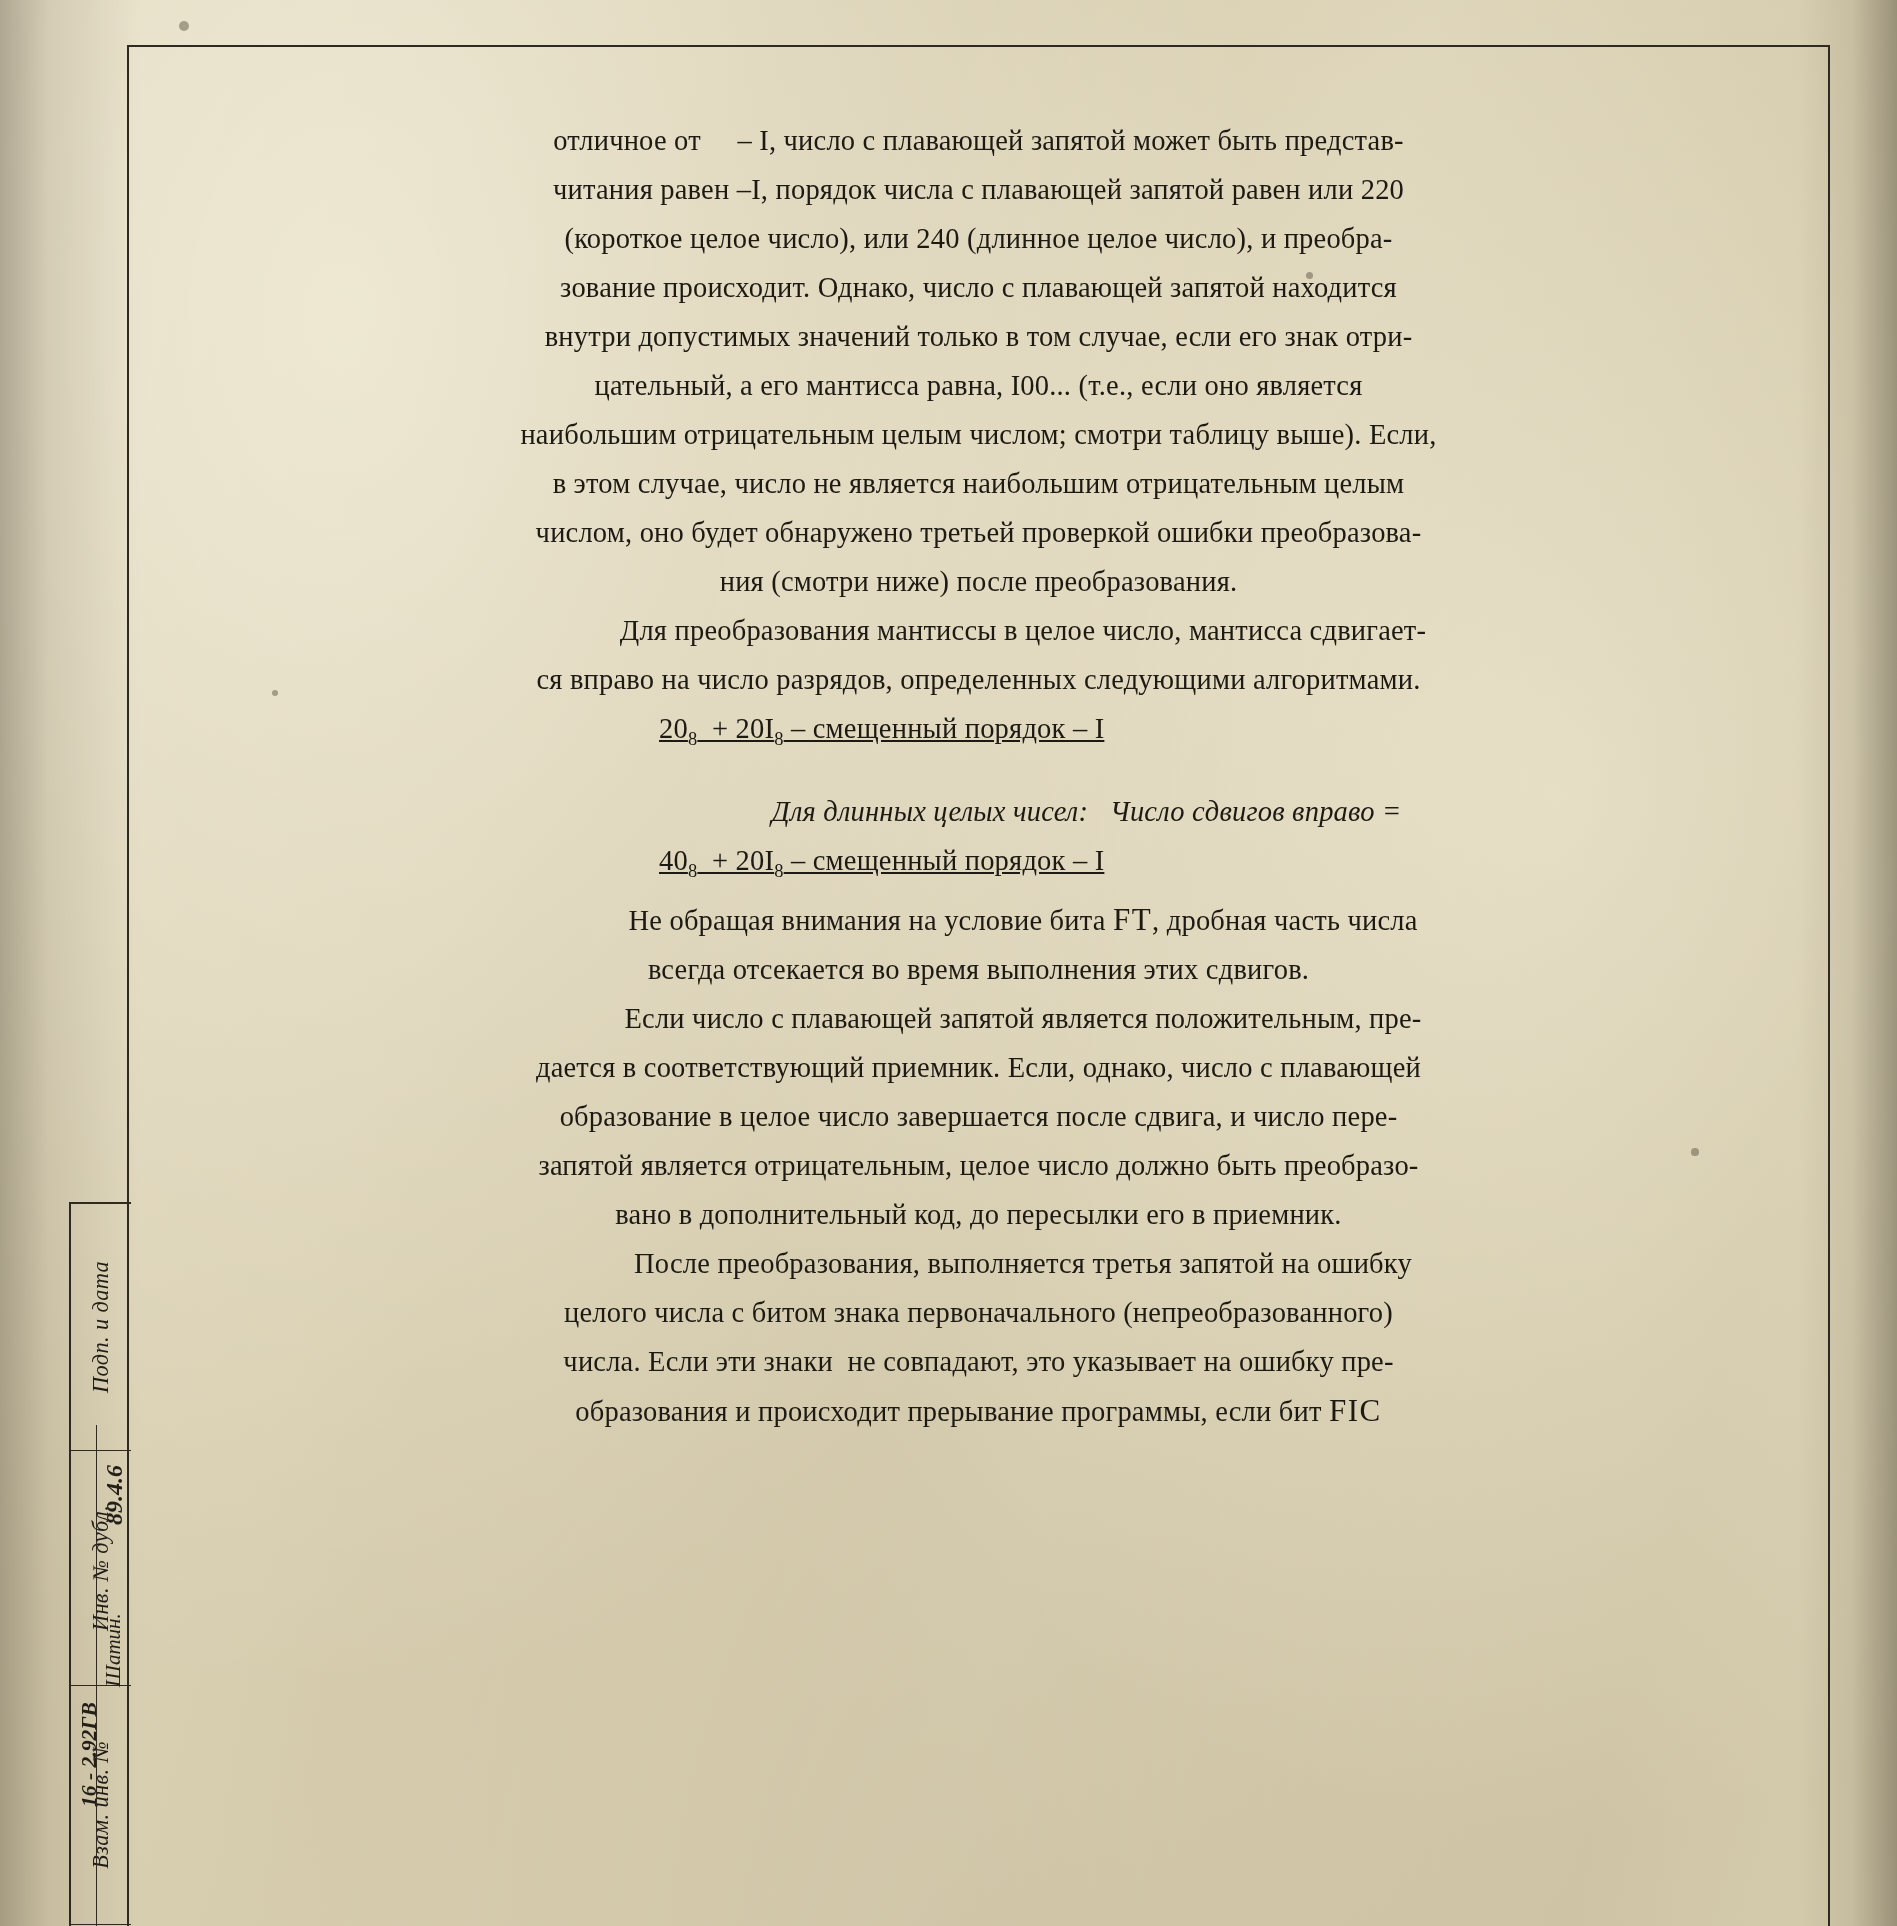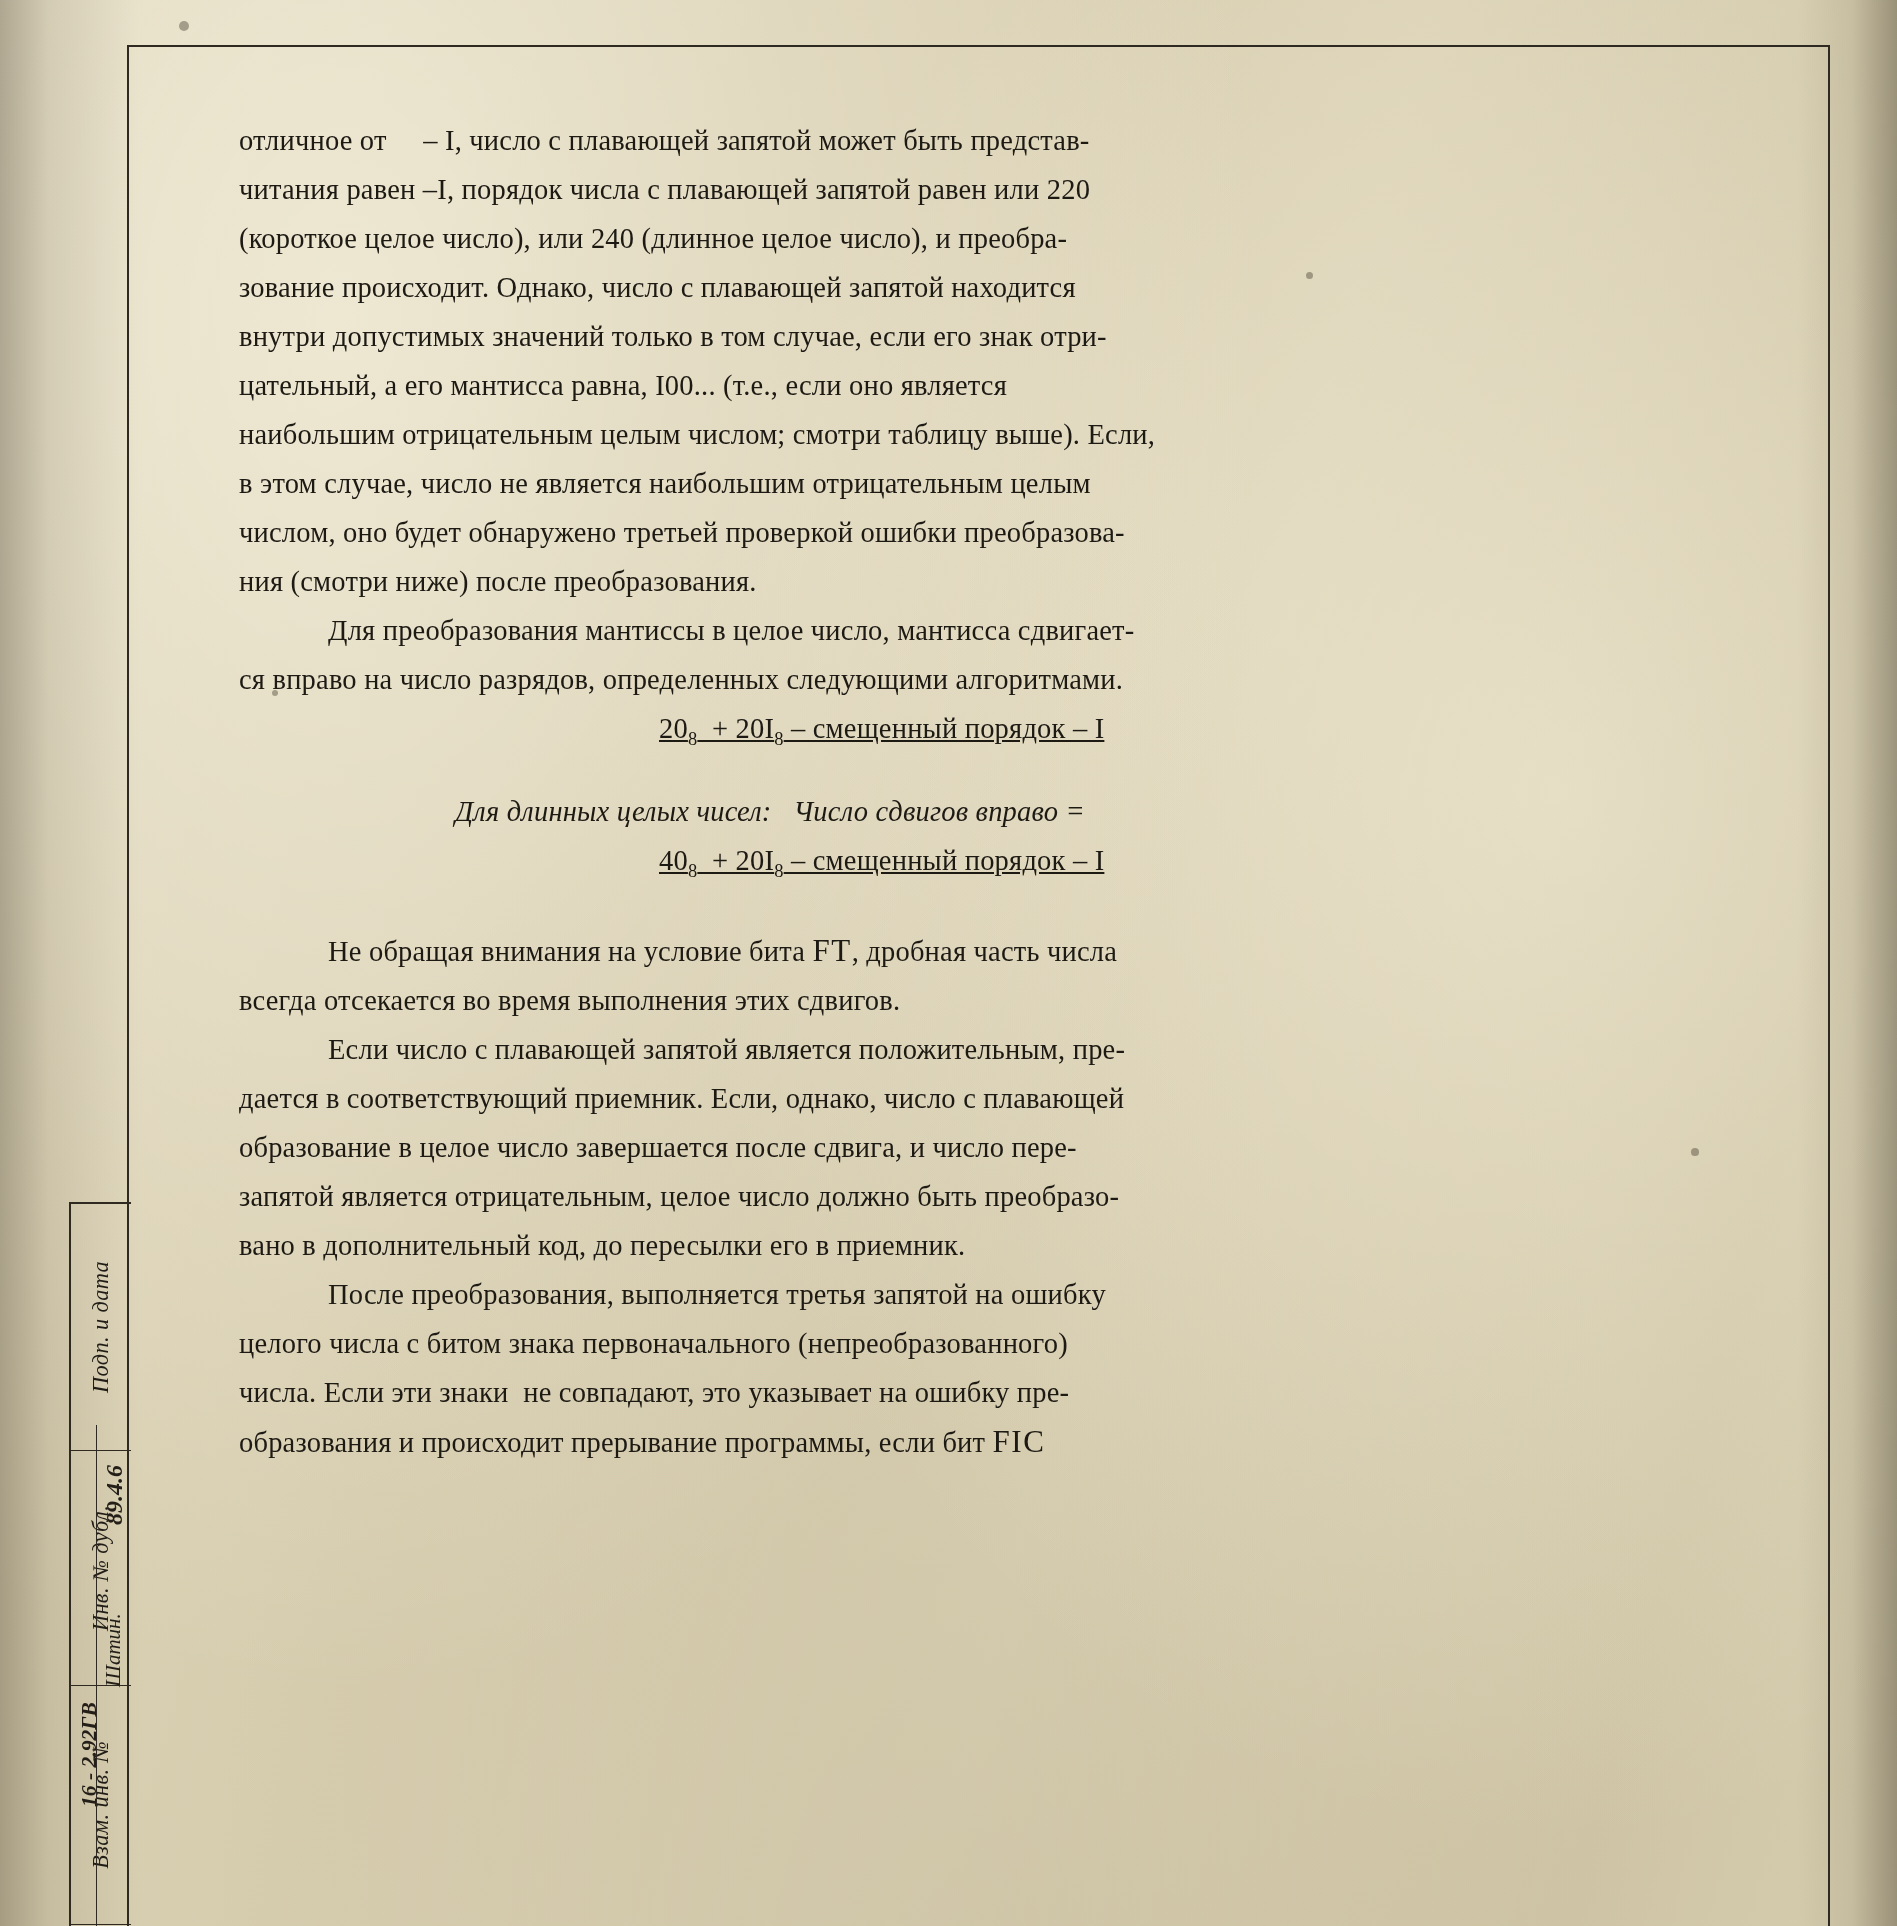--- a/index.html
+++ b/index.html
@@ -115,20 +115,21 @@
     top: 116px;
     width: 1479px;
   }
   .line {
     font-family: "Liberation Serif", serif;
     font-size: 28.5px;
     line-height: 49px;
     color: #1d1a14;
     letter-spacing: 0.2px;
     white-space: pre;
+    text-align: center;
   }
   .line.indent { text-indent: 89px; }
   .line.center-eq {
     text-align: left;
     padding-left: 420px;
     text-decoration: underline;
   }
   .line.center-lbl {
     padding-left: 216px;
   }
@@ -201,21 +202,21 @@
     <div class="line">ния (смотри ниже) после преобразования.</div>
 
     <div class="line indent">Для преобразования мантиссы в целое число, мантисса сдвигает-</div>
     <div class="line">ся вправо на число разрядов, определенных следующими алгоритмами.</div>
 
     <div class="line center-eq"><span>20</span><span class="sub">8</span><span>  + 20I</span><span class="sub">8</span><span> – смещенный порядок – I</span></div>
 
     <div class="line center-lbl" style="margin-top:23px;font-style:italic;">Для длинных целых чисел:   Число сдвигов вправо =</div>
     <div class="line center-eq"><span>40</span><span class="sub">8</span><span>  + 20I</span><span class="sub">8</span><span> – смещенный порядок – I</span></div>
 
-    <div class="line indent" style="margin-top:31px;"><span>Не обращая внимания на условие бита </span><span class="handwrite">FT</span><span>, дробная часть числа</span></div>
+    <div class="line indent" style=""><span>Не обращая внимания на условие бита </span><span class="handwrite">FT</span><span>, дробная часть числа</span></div>
     <div class="line">всегда отсекается во время выполнения этих сдвигов.</div>
 
     <div class="line indent">Если число с плавающей запятой является положительным, пре-</div>
     <div class="line">дается в соответствующий приемник. Если, однако, число с плавающей</div>
     <div class="line">образование в целое число завершается после сдвига, и число пере-</div>
     <div class="line">запятой является отрицательным, целое число должно быть преобразо-</div>
     <div class="line">вано в дополнительный код, до пересылки его в приемник.</div>
 
     <div class="line indent">После преобразования, выполняется третья запятой на ошибку</div>
     <div class="line">целого числа с битом знака первоначального (непреобразованного)</div>

